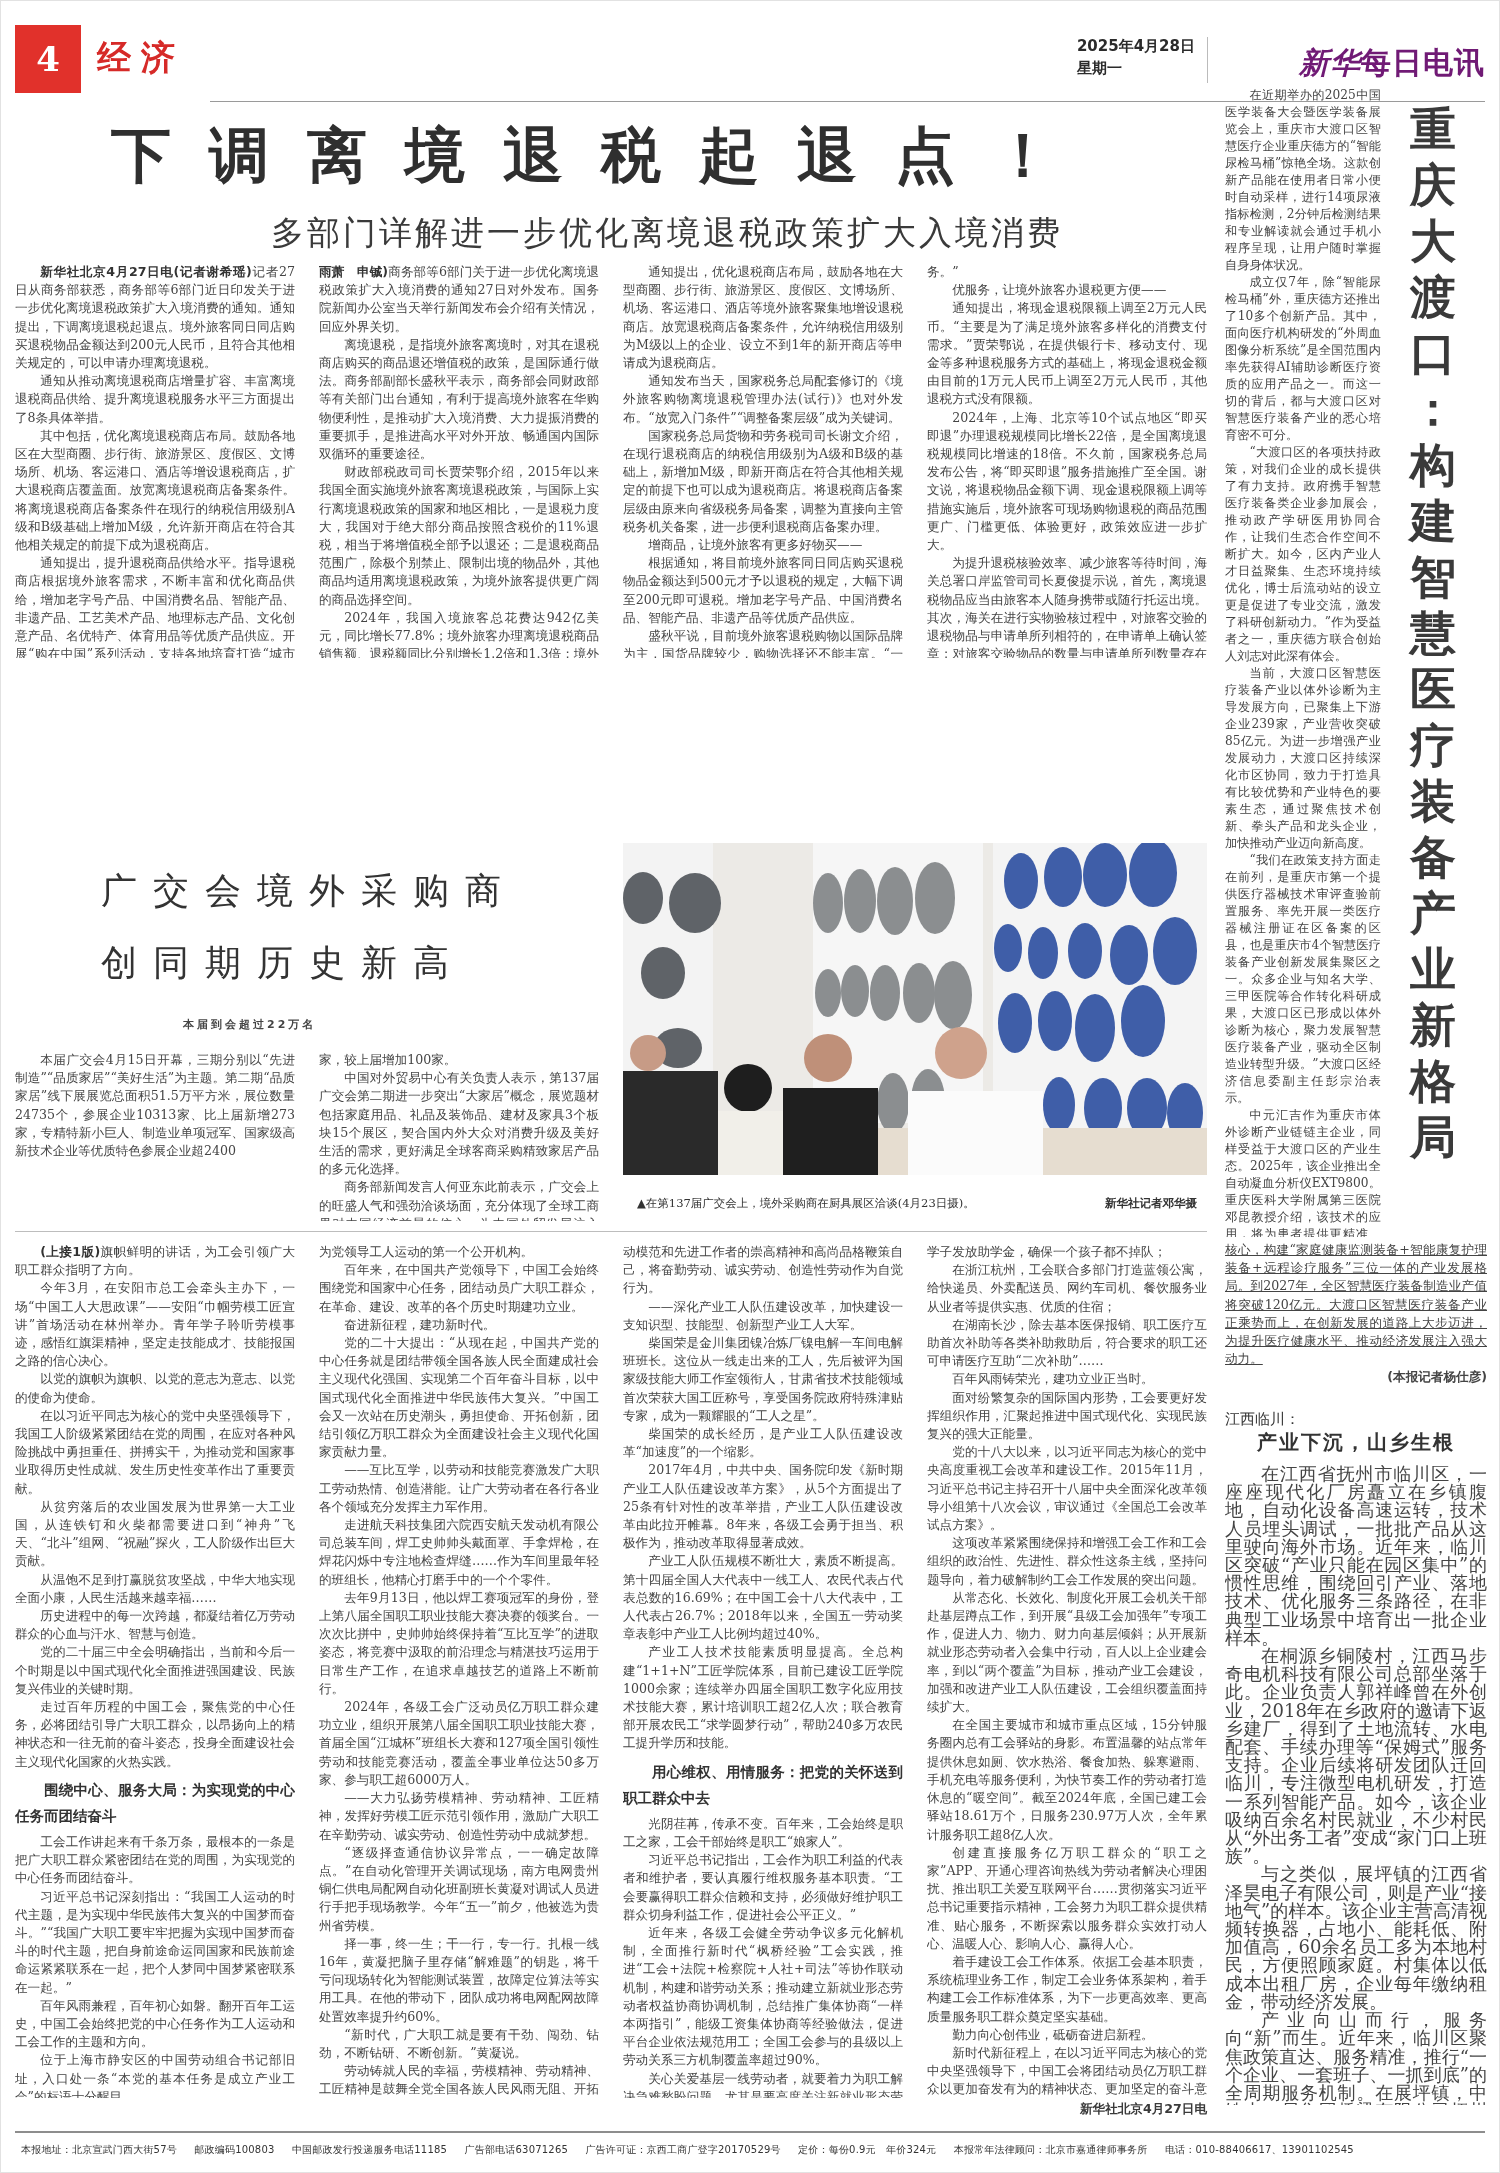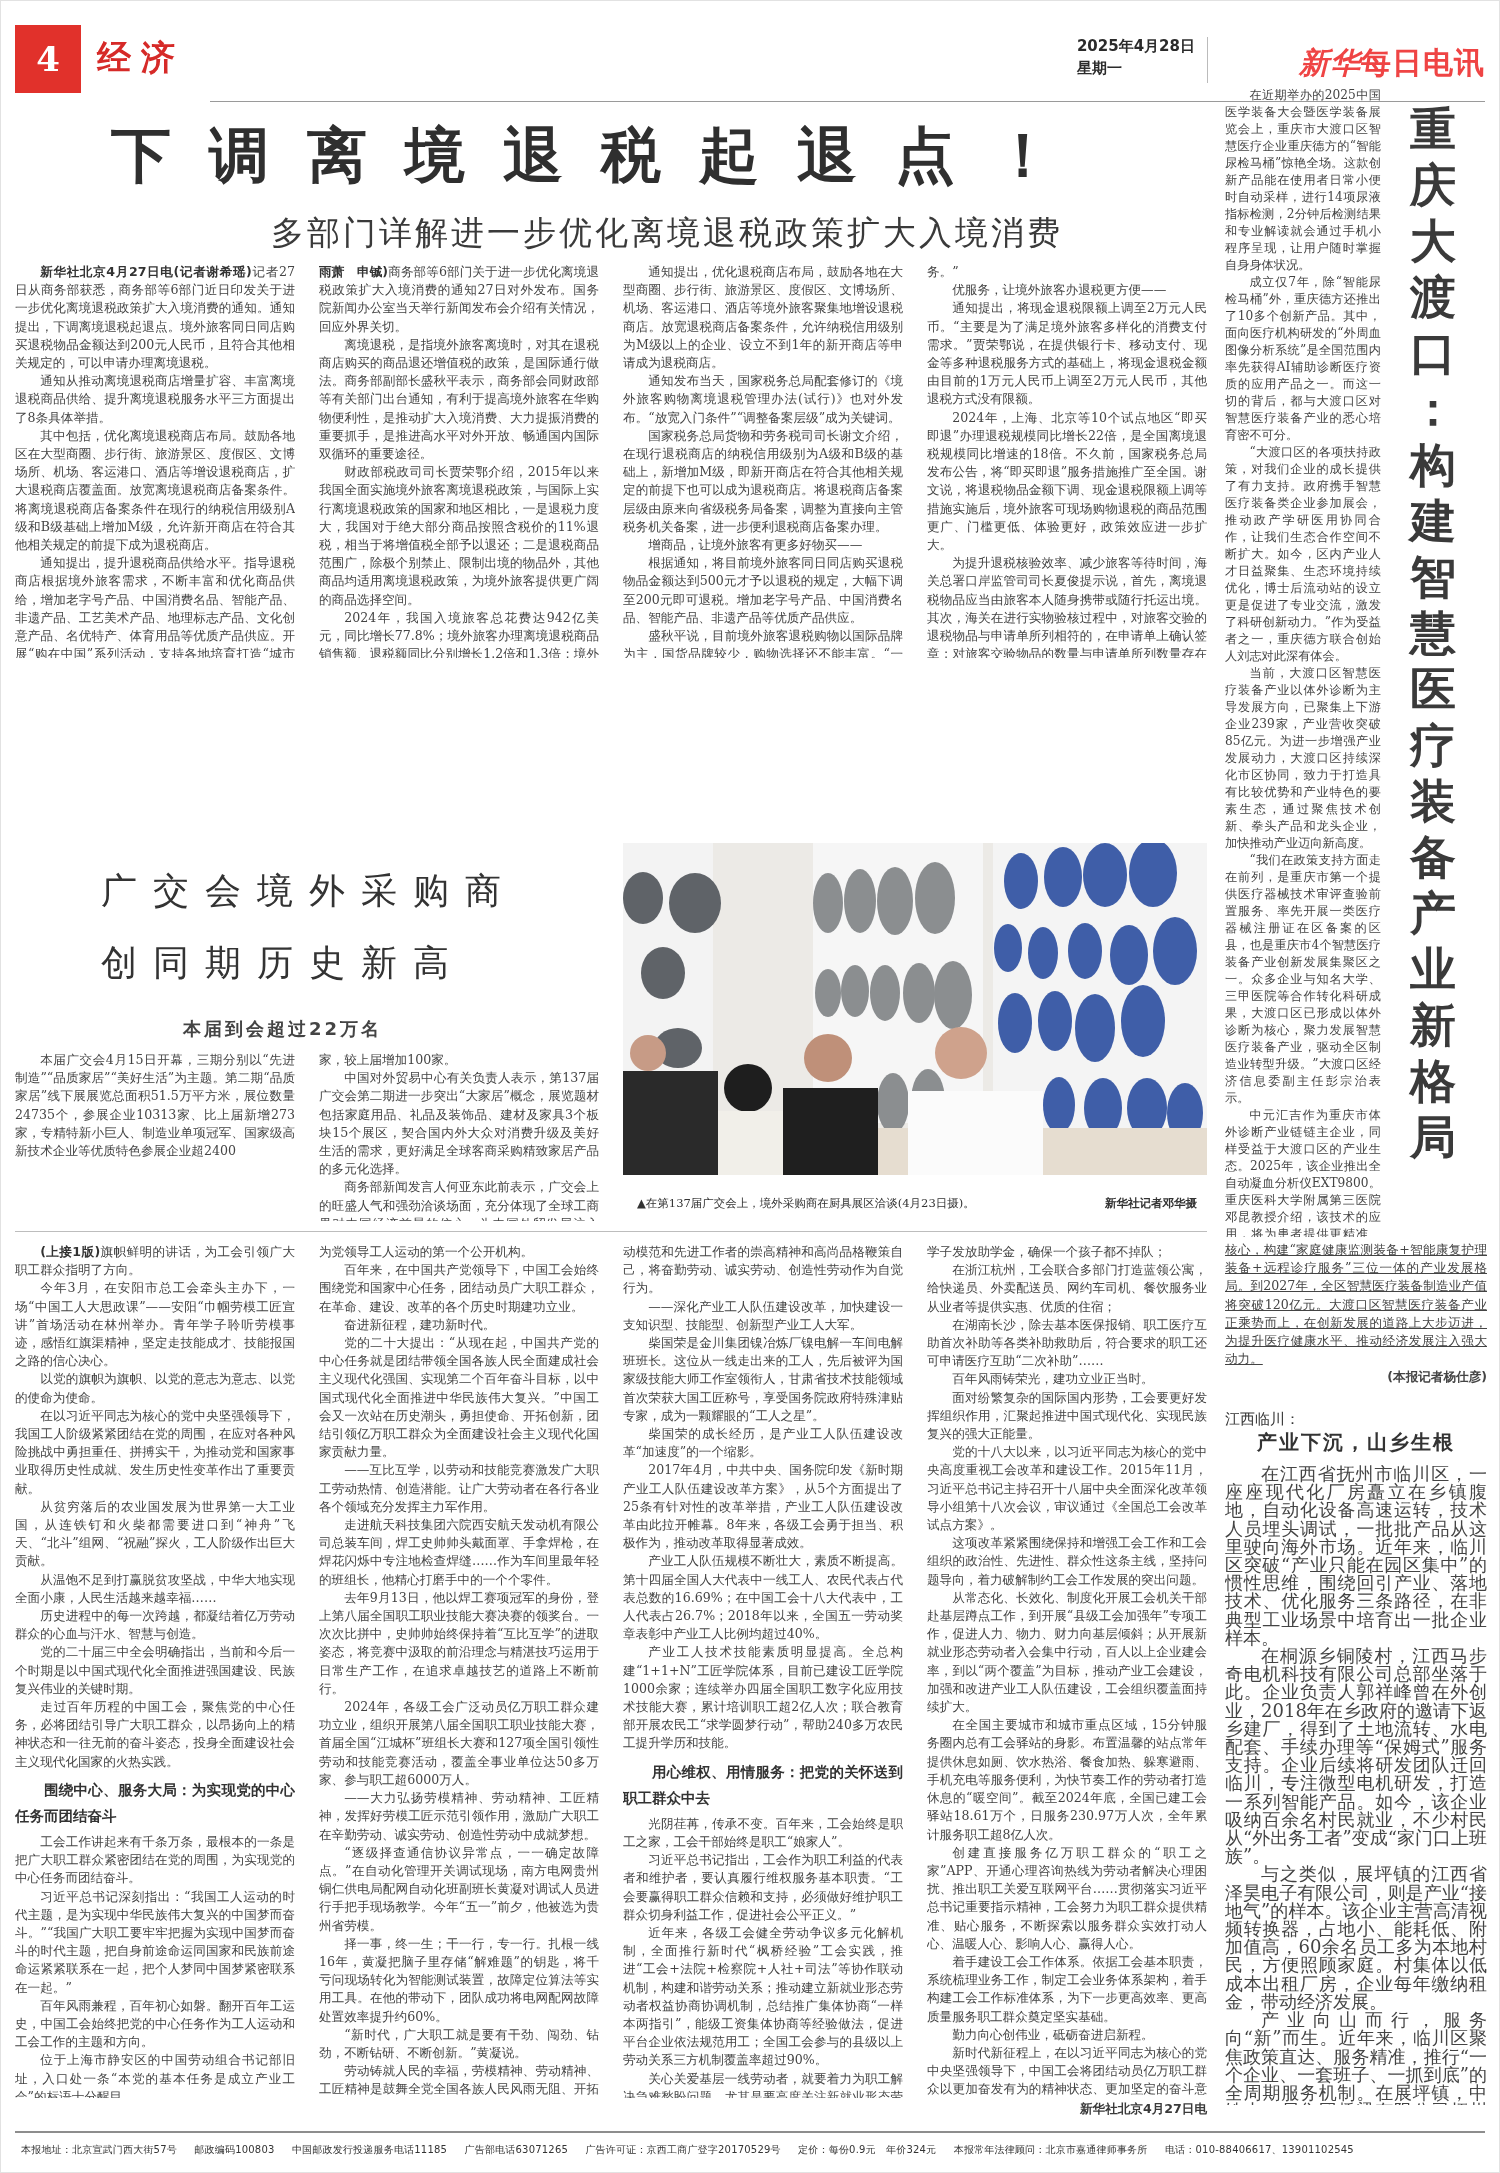--- a/index.html
+++ b/index.html
@@ -8,21 +8,21 @@
 
   .page { position: absolute; left: 0; top: 0; width: 1500px; height: 2173px; background: #fff; border: 1px solid #e2e2e2; }
 
   
   .masthead { position: absolute; left: 14px; top: 24px; right: 14px; height: 80px; }
   .page-num { position: absolute; left: 0; top: 0; width: 66px; height: 68px; background: #e1312b; color: #fff; font-family: "DejaVu Serif", serif; font-weight: bold; font-size: 34px; text-align: center; line-height: 68px; }
   .section-name { position: absolute; left: 82px; top: 10px; color: #d62a28; font-size: 34px; font-weight: bold; letter-spacing: 10px; font-family: "DejaVu Serif", serif; }
   .mast-rule { position: absolute; left: 195px; right: 0; top: 76px; height: 1px; background: #9a9a9a; }
   .mast-date { position: absolute; right: 290px; top: 10px; font-family: "DejaVu Sans", sans-serif; font-size: 15px; color: #2b2b2b; text-align: left; line-height: 22px; font-weight: bold; }
   .mast-sep { position: absolute; right: 277px; top: 12px; width: 1px; height: 46px; background: #bbb; }
-  .mast-brand { position: absolute; right: 0; top: 18px; color: #ef4444; font-size: 30px; font-weight: bold; font-family: "DejaVu Serif", serif; letter-spacing: 1px; }
+  .mast-brand { position: absolute; right: 0; top: 18px; color: #701a75; font-size: 30px; font-weight: bold; font-family: "DejaVu Serif", serif; letter-spacing: 1px; }
   .mast-brand .brand-script { font-style: italic; }
 
   
   .hl1 { position: absolute; left: 110px; top: 115px; font-family: "DejaVu Serif", serif; font-weight: bold; font-size: 60px; letter-spacing: 38px; color: #2f2f2f; }
   .sub1 { position: absolute; left: 270px; top: 210px; font-family: "DejaVu Sans", sans-serif; font-size: 33px; letter-spacing: 3px; color: #3a3a3a; }
 
   .col { position: absolute; font-size: 12.6px; line-height: 18.2px; color: #444; text-align: justify; overflow: hidden; }
   .col p { text-indent: 2em; }
   .col p.noindent { text-indent: 0; }
   .col b, .col .lead { font-family: "DejaVu Sans", sans-serif; font-weight: bold; color: #333; }
@@ -41,21 +41,21 @@
   .rs-foot .credit { font-family: "DejaVu Sans", sans-serif; font-weight: bold; float: right; }
 
   .jx-kicker { position: absolute; left: 1224px; top: 1398px; font-family: "DejaVu Sans", sans-serif; font-size: 15px; color: #333; margin-top: 11px; }
   .jx-title { position: absolute; left: 1224px; top: 1428px; width: 262px; text-align: center; font-family: "DejaVu Serif", serif; font-weight: bold; font-size: 20px; color: #333; letter-spacing: 2px; }
   .jx-body { position: absolute; left: 1224px; top: 1464px; width: 262px; height: 640px; font-size: 18px; line-height: 18.2px; overflow: hidden; text-align: justify; color: #444; }
   .jx-body p { text-indent: 2em; }
 
   
   .hl2a { position: absolute; left: 100px; top: 866px; font-family: "DejaVu Sans", sans-serif; font-size: 36px; letter-spacing: 16px; color: #333; }
   .hl2b { position: absolute; left: 100px; top: 938px; font-family: "DejaVu Sans", sans-serif; font-size: 36px; letter-spacing: 16px; color: #333; }
-  .sub2 { position: absolute; left: 182px; top: 1016px; font-family: "DejaVu Sans", sans-serif; font-weight: bold; font-size: 18px; letter-spacing: 3px; color: #444; text-align: right; }
+  .sub2 { position: absolute; left: 182px; top: 1016px; font-family: "DejaVu Sans", sans-serif; font-weight: bold; font-size: 11px; letter-spacing: 3px; color: #444; text-align: right; }
   .s2c1 { left: 14px; top: 1050px; width: 280px; height: 170px; }
   .s2c2 { left: 318px; top: 1050px; width: 280px; height: 170px; }
 
   .photo { position: absolute; left: 622px; top: 842px; width: 584px; height: 332px; overflow: hidden; background: #e9e6e1; }
   .caption { position: absolute; left: 636px; top: 1195px; width: 560px; font-size: 11.5px; color: #333; }
   .caption .cap-credit { position: absolute; right: 0; top: 0; font-family: "DejaVu Sans", sans-serif; font-weight: bold; }
 
   .divider { position: absolute; left: 14px; width: 1192px; height: 1px; background: #bdbdbd; }
 
   

